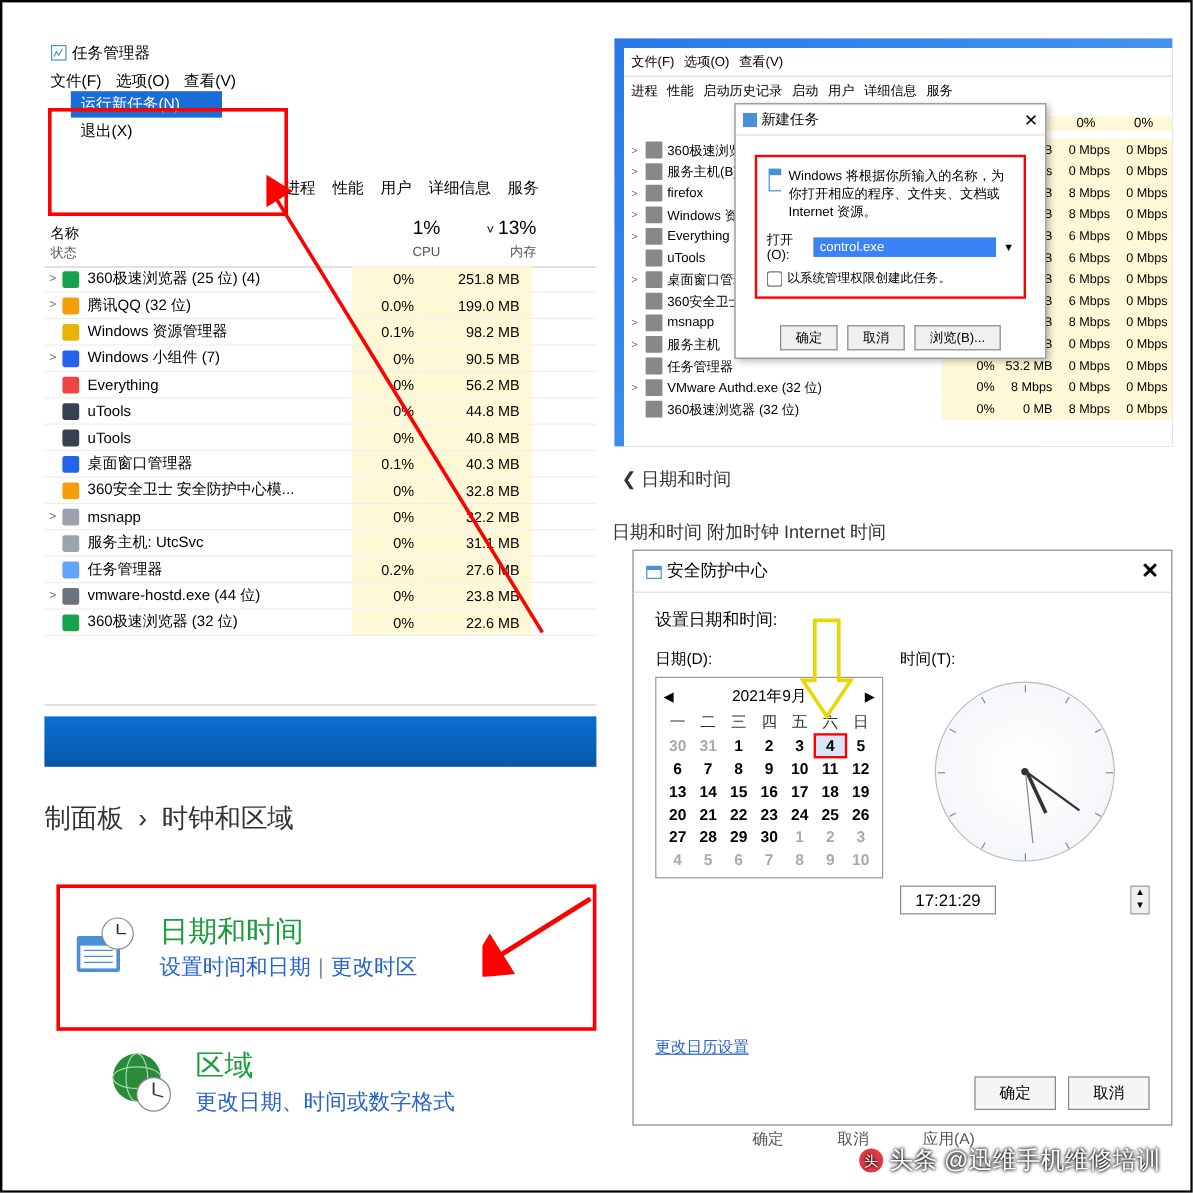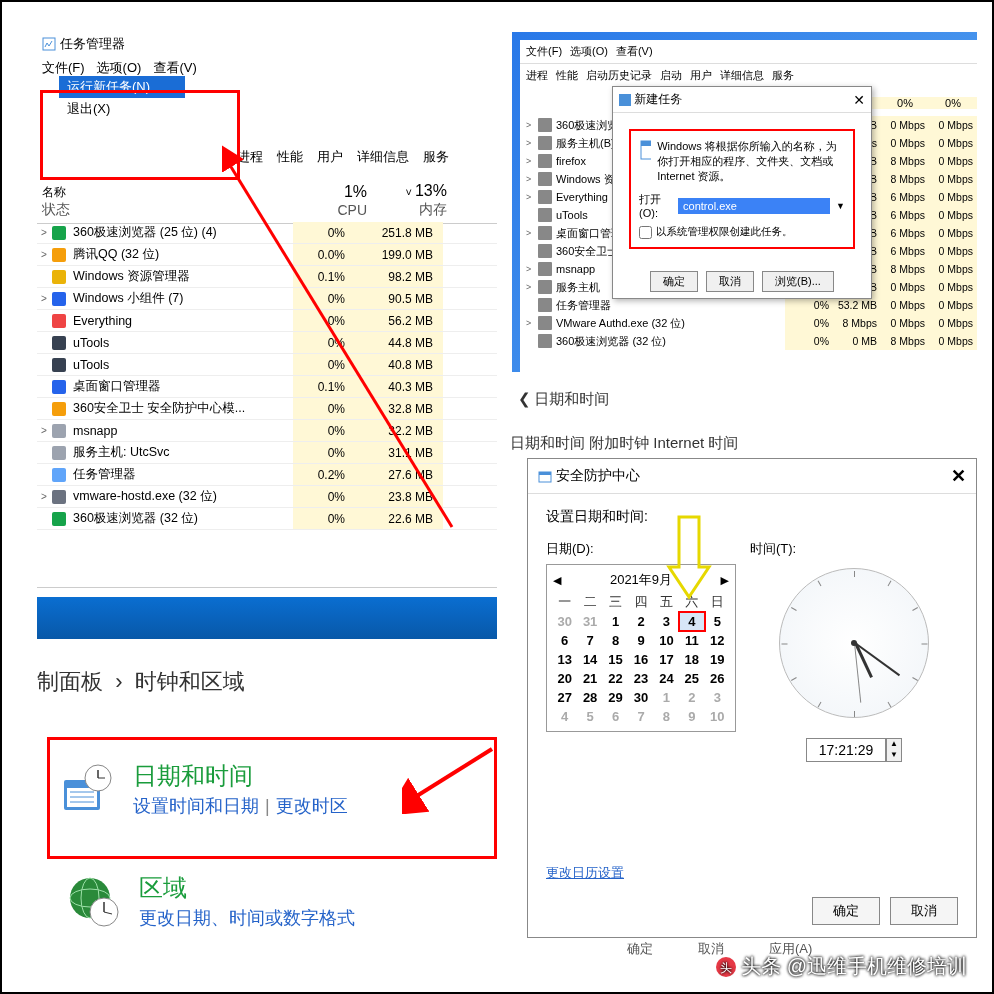--- a/index.html
+++ b/index.html
@@ -14,21 +14,21 @@
 .tm-title svg { margin-right: 4px; }
 .tm-menubar { display: flex; gap: 12px; padding: 3px 5px; font-size: 13px; }
 .tm-dropdown { position: absolute; top: 44px; left: 22px; background: #fff; font-size: 13px; }
 .tm-drop-item { padding: 2px 35px 2px 8px; white-space: nowrap; }
 .tm-drop-item.sel { background: #1a6dd6; color: #fff; }
 .tm-tabs { position: absolute; top: 116px; left: 200px; display: flex; gap: 14px; font-size: 13px; }
 .tm-hdr { position: absolute; top: 150px; left: 0; right: 0; display: flex; align-items: flex-end; font-size: 12px; border-bottom: 1px solid #ccc; padding-bottom: 4px; }
 .tm-hdr .c-name { width: 260px; padding-left: 5px; font-family: Liberation Mono, monospace; }
 .tm-hdr .c-cpu { width: 70px; text-align: right; font-size: 16px; }
 .tm-hdr .c-mem { width: 90px; text-align: right; font-size: 16px; padding-right: 10px; }
-.tm-hdr .sub { font-size: 14px; color: #555; margin-top: 20px; }
+.tm-hdr .sub { font-size: 11px; color: #555; margin-top: 20px; }
 .tm-rows { position: absolute; top: 190px; left: 0; right: 0; }
 .tm-row { display: flex; align-items: center; height: 22px; border-bottom: 1px solid #eee; }
 .tm-row .exp { width: 14px; text-align: center; color: #666; font-size: 10px; }
 .tm-row .ico { width: 16px; height: 16px; margin-right: 6px; display: inline-flex; align-items: center; justify-content: center; }
 .tm-row .nm { width: 220px; font-size: 12.5px; white-space: nowrap; overflow: hidden; }
 .tm-row .cpu { width: 60px; text-align: right; background: #fff8d6; padding-right: 8px; height: 100%; display: flex; align-items: center; justify-content: flex-end; }
 .tm-row .mem { width: 90px; text-align: right; background: #fff8d6; padding-right: 10px; height: 100%; display: flex; align-items: center; justify-content: flex-end; }
 .tm-footer { position: absolute; bottom: 0; left: 0; right: 0; padding: 8px; border-top: 1px solid #ccc; font-size: 13px; }
 .red-arrow-1 { position: absolute; top: 95px; left: 185px; z-index: 3; pointer-events: none; }
 
@@ -64,21 +64,21 @@
 
 
 .cp-items { position: absolute; top: 735px; left: 45px; width: 450px; border: 3px solid red; padding: 20px 10px; }
 .cp-item { display: flex; align-items: center; gap: 18px; margin-bottom: 18px; }
 .cp-icon { width: 55px; height: 55px; display: flex; align-items: center; justify-content: center; }
 .cp-txt .t { font-size: 24px; color: #1a9c3c; font-weight: 500; }
 .cp-txt .s { font-size: 18px; color: #2563c9; margin-top: 2px; }
 .cp-txt .sep { color: #888; margin: 0 6px; }
 .red-arrow-2 { position: absolute; top: 742px; left: 400px; z-index: 20; pointer-events: none; }
 
-.cp-item2 { position: absolute; top: 870px; left: 64px; display: flex; align-items: center; gap: 18px; }
+.cp-item2 { position: absolute; top: 870px; left: 88px; display: flex; align-items: center; gap: 18px; }
 
 
 .dt-header { position: absolute; top: 388px; left: 516px; font-size: 15px; color: #333; font-family: Liberation Serif, serif; }
 .dt-tabs { position: absolute; top: 432px; left: 508px; font-size: 15px; color: #333; }
 .dt-dlg { position: absolute; top: 456px; left: 525px; width: 450px; height: 480px; background: #fff; border: 1px solid #888; }
 .dt-dlg-title { display: flex; align-items: center; justify-content: space-between; padding: 6px 10px; border-bottom: 1px solid #ddd; font-size: 14px; }
 .dt-dlg-title .x { font-size: 18px; font-weight: bold; }
 .dt-body { padding: 14px 18px; }
 .dt-sub { font-size: 14px; margin-bottom: 14px; }
 .dt-cols { display: flex; gap: 14px; }
@@ -98,21 +98,21 @@
 .yellow-arrow { position: absolute; top: 510px; left: 662px; z-index: 15; }
 
 .clock { width: 150px; height: 150px; border: 1px solid #bbb; border-radius: 50%; position: relative; margin: 10px auto; background: radial-gradient(#fff, #f0f4f8); }
 .clock .tick { position: absolute; width: 1px; height: 6px; background: #888; left: 50%; top: 2px; transform-origin: 0.5px 73px; }
 .clock .hand { position: absolute; left: 50%; bottom: 50%; transform-origin: bottom center; background: #333; }
 .clock .hh { width: 3px; height: 38px; }
 .clock .mm { width: 2px; height: 55px; }
 .clock .ss { width: 1px; height: 60px; background: #888; }
 .clock .ctr { position: absolute; width: 6px; height: 6px; background: #333; border-radius: 50%; left: 50%; top: 50%; transform: translate(-50%,-50%); }
 
-.time-inp { display: flex; justify-content: center; margin-top: 20px; }
+.time-inp { display: flex; justify-content: space-between; margin-top: 20px; }
 .time-inp input { width: 80px; text-align: center; font-size: 14px; padding: 2px; border: 1px solid #888; }
 .time-inp .spin { display: flex; flex-direction: column; border: 1px solid #888; }
 .time-inp .spin div { width: 14px; height: 11px; font-size: 8px; text-align: center; line-height: 10px; background: #f0f0f0; }
 
 .dt-link { color: #2563c9; text-decoration: underline; font-size: 13px; position: absolute; bottom: 55px; left: 18px; }
 .dt-dlg-btns { position: absolute; bottom: 12px; right: 18px; display: flex; gap: 10px; }
 .dt-dlg-btns button { padding: 4px 20px; font-size: 13px; border: 1px solid #888; background: #f5f5f5; }
 
 .bottom-btns { position: absolute; top: 938px; left: 625px; display: flex; gap: 45px; font-size: 13px; color: #555; }
 
@@ -267,21 +267,21 @@
           </span>
           <span class="nm">任务管理器</span>
           <span class="cpu">0.2%</span>
           <span class="mem">27.6 MB</span>
         </div>
         <div class="tm-row">
           <span class="exp">&gt;</span>
           <span class="ico">
             <span class="ico-box" style="background:#6b7280;border-radius:2px"></span>
           </span>
-          <span class="nm">vmware-hostd.exe (32 位)</span>
+          <span class="nm">vmware-hostd.exe (44 位)</span>
           <span class="cpu">0%</span>
           <span class="mem">23.8 MB</span>
         </div>
         <div class="tm-row">
           <span class="exp"></span>
           <span class="ico">
             <span class="ico-box" style="background:#16a34a;border-radius:2px"></span>
           </span>
           <span class="nm">360极速浏览器 (32 位)</span>
           <span class="cpu">0%</span>

